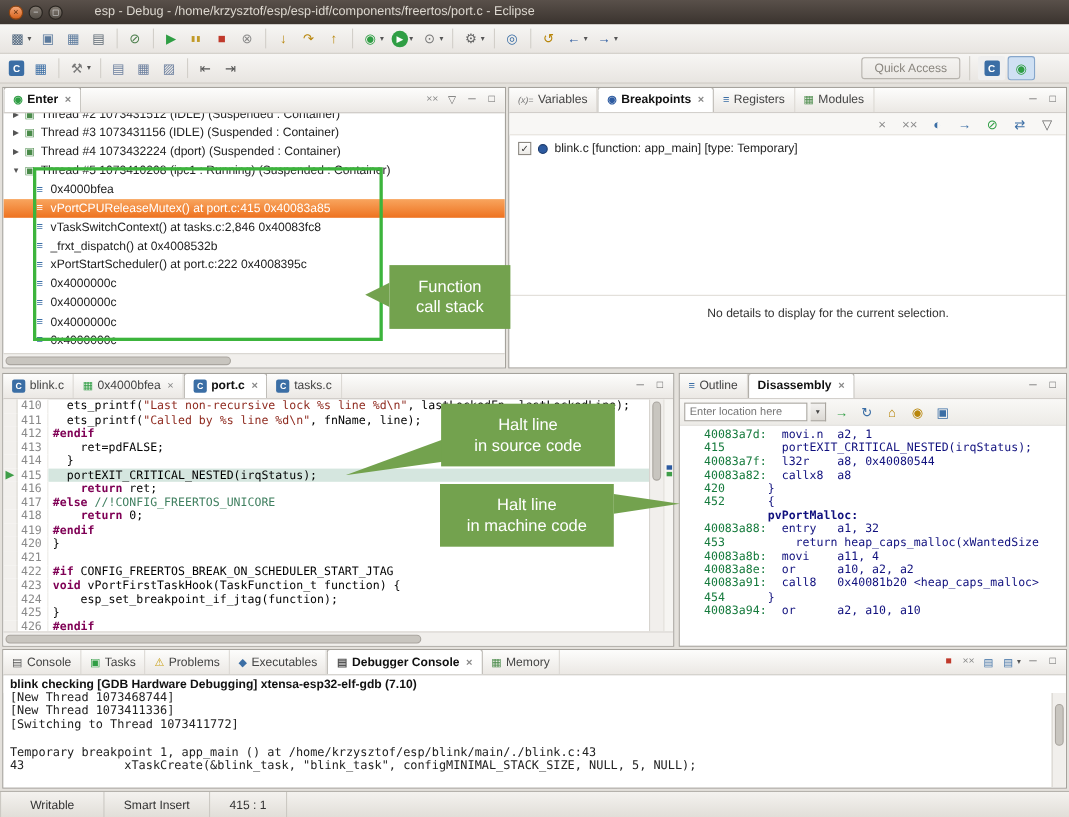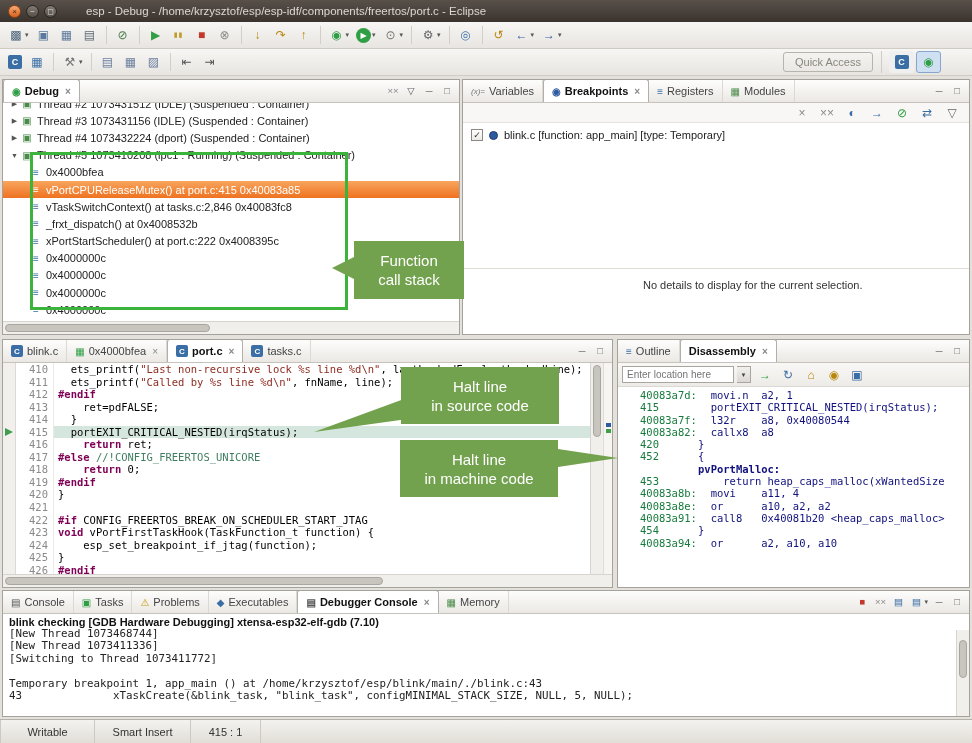--- a/index.html
+++ b/index.html
@@ -76,21 +76,21 @@
   .checkbox{width:12px;height:12px;border:1px solid #8b8781;background:linear-gradient(#fff,#eceae6);font-size:9px;line-height:10px;text-align:center;color:#333;flex:none}
   .bp-dot{width:9px;height:9px;border-radius:50%;background:var(--breakpoint-blue,#2c5aa0);border:1px solid #1d3c6e;flex:none}
   #bp-detail{flex:1;border-top:1px solid #e0ddd8;padding-top:10px;padding-left:180px;color:#333}
 
   
   #code-area{flex:1;display:flex;overflow:hidden}
   #code-main{flex:1;overflow:hidden;font-family:"DejaVu Sans Mono",monospace;font-size:10.5px}
   .cl{display:flex;height:12.55px;line-height:12.55px;white-space:pre}
   .rl{width:13px;background:#f2f0ed;border-right:1px solid #dcd9d4;flex:none;position:relative}
   .ip-arrow{position:absolute;left:2px;top:2px;width:0;height:0;border-left:8px solid #3f9e49;border-top:4px solid transparent;border-bottom:4px solid transparent}
-  .lnum{width:38px;flex:none;text-align:right;padding-right:5px;color:#8a8a8a;background:#fff;border-right:1px solid #eceae6}
+  .lnum{width:28px;flex:none;text-align:right;padding-right:5px;color:#8a8a8a;background:#fff;border-right:1px solid #eceae6}
   .ctext{flex:1;padding-left:4px}
   .cl.halt .ctext{background:var(--halt-line-bg,#d5e6df)}
   .sg-pl{color:#000}
   .sg-str{color:#8f2b20}
   .sg-dir{color:#7f0055;font-weight:bold}
   .sg-kw{color:#7f0055;font-weight:bold}
   .sg-cmt{color:#3f7f5f}
   #editor-overview{width:9px;background:#f6f5f2;border-left:1px solid #e0ddd8;flex:none;position:relative}
   .ovmark{position:absolute;left:2px;width:5px;height:4px}
 
@@ -259,21 +259,21 @@
         </button>
       </div>
   </div>
 </div>
 
 <div class="panel" id="debug-panel">
   <div class="phead">
     <div class="ptabs" id="debug-tabs">
         <div class="vtab active">
           <span class="tabicon" style="color: rgb(47, 158, 68);">◉</span>
-          <span class="tablabel">Debug</span>
+          <span class="tablabel">Enter</span>
           <span class="tabclose">×</span>
         </div>
       </div>
     <div class="phead-icons" id="debug-head-icons">
         <span class="tbtn">
           <span class="glyph" style="color: rgb(138, 138, 138);">××</span>
         </span>
         <span class="tbtn">
           <span class="glyph" style="color: rgb(102, 102, 102);">▽</span>
         </span>
@@ -538,20 +538,21 @@
       </span>
   </div>
   <div id="disasm-lines">
       <div class="dr"><span class="da">40083a7d:</span><span class="dt">  movi.n  a2, 1</span></div>
       <div class="dr"><span class="dl">415</span><span class="ds">  portEXIT_CRITICAL_NESTED(irqStatus);</span></div>
       <div class="dr"><span class="da">40083a7f:</span><span class="dt">  l32r    a8, 0x40080544</span></div>
       <div class="dr"><span class="da">40083a82:</span><span class="dt">  callx8  a8</span></div>
       <div class="dr"><span class="dl">420</span><span class="ds">}</span></div>
       <div class="dr"><span class="dl">452</span><span class="ds">{</span></div>
       <div class="dr"><span class="dl"></span><span class="dlab">pvPortMalloc:</span></div>
+      <div class="dr"><span class="da">40083a88:</span><span class="dt">  entry   a1, 32</span></div>
       <div class="dr"><span class="dl">453</span><span class="ds">    return heap_caps_malloc(xWantedSize</span></div>
       <div class="dr"><span class="da">40083a8b:</span><span class="dt">  movi    a11, 4</span></div>
       <div class="dr"><span class="da">40083a8e:</span><span class="dt">  or      a10, a2, a2</span></div>
       <div class="dr"><span class="da">40083a91:</span><span class="dt">  call8   0x40081b20 &lt;heap_caps_malloc&gt;</span></div>
       <div class="dr"><span class="dl">454</span><span class="ds">}</span></div>
       <div class="dr"><span class="da">40083a94:</span><span class="dt">  or      a2, a10, a10</span></div>
     </div>
 </div>
 
 <div class="panel" id="console-panel">

